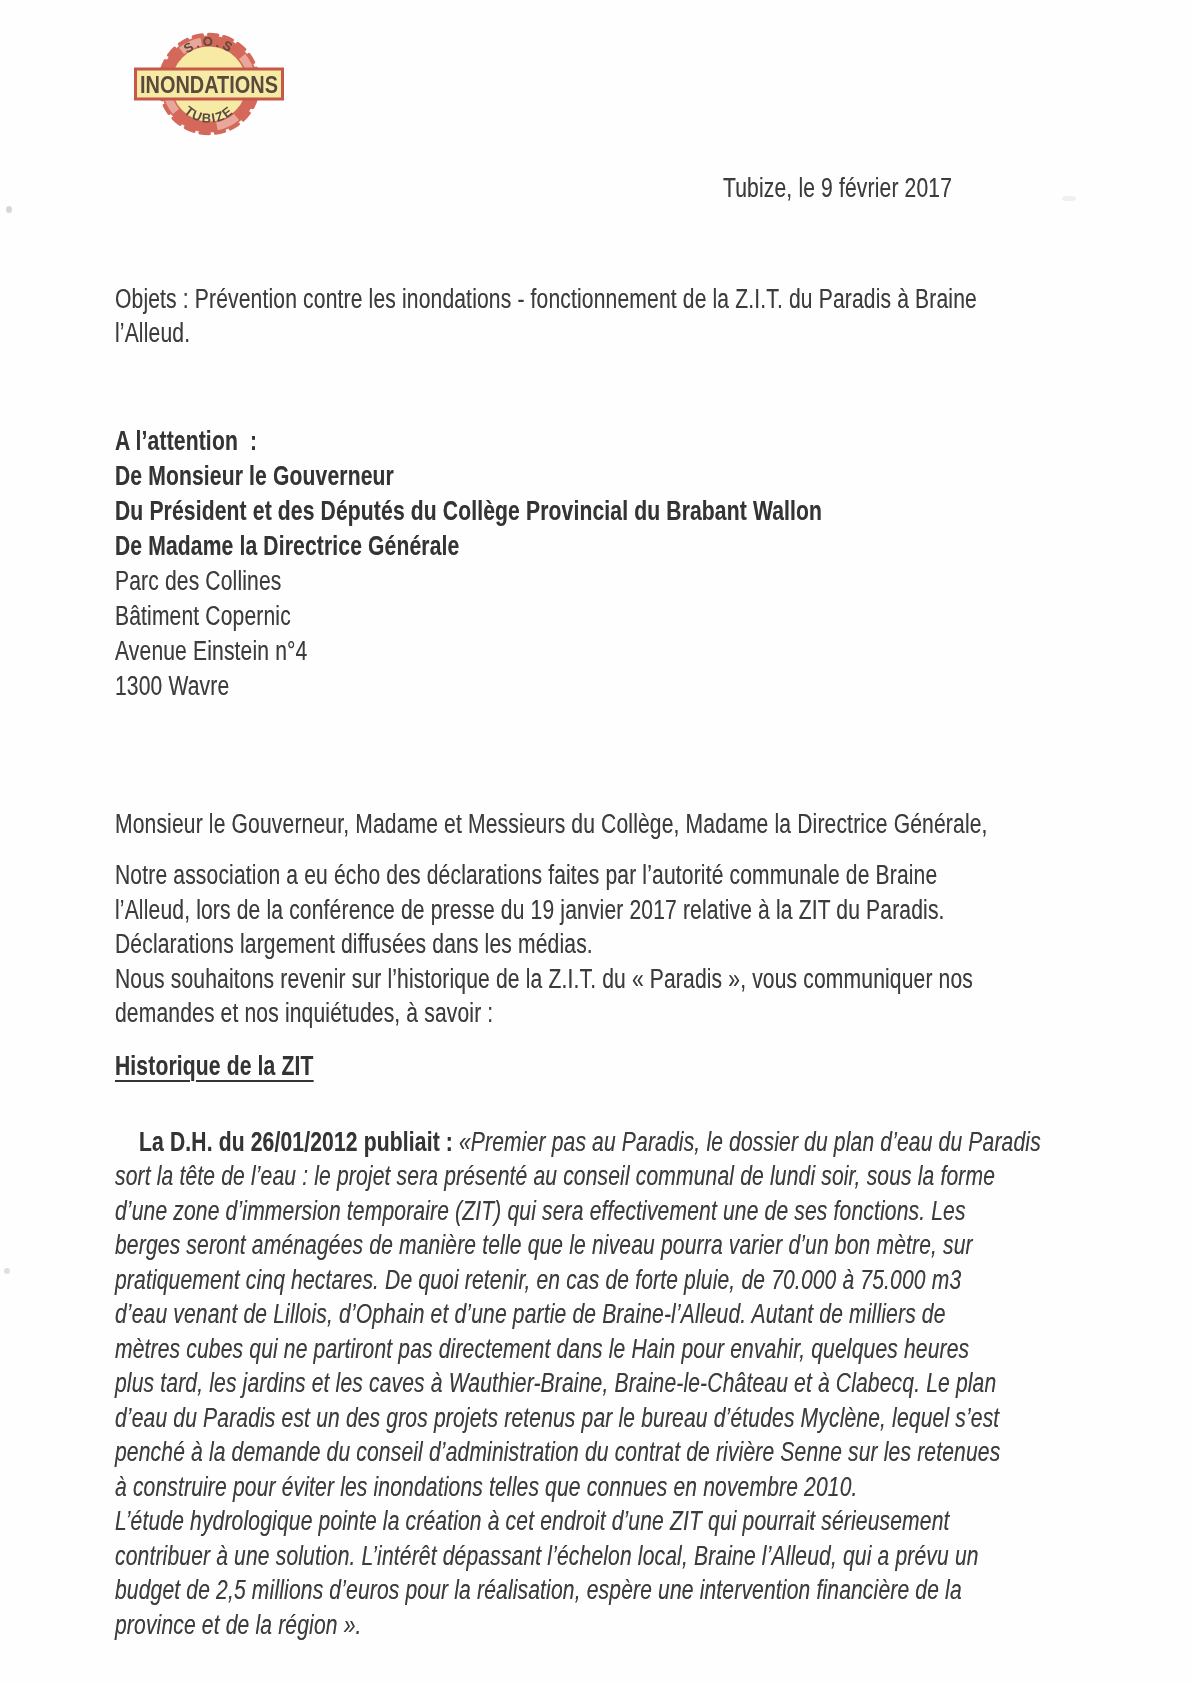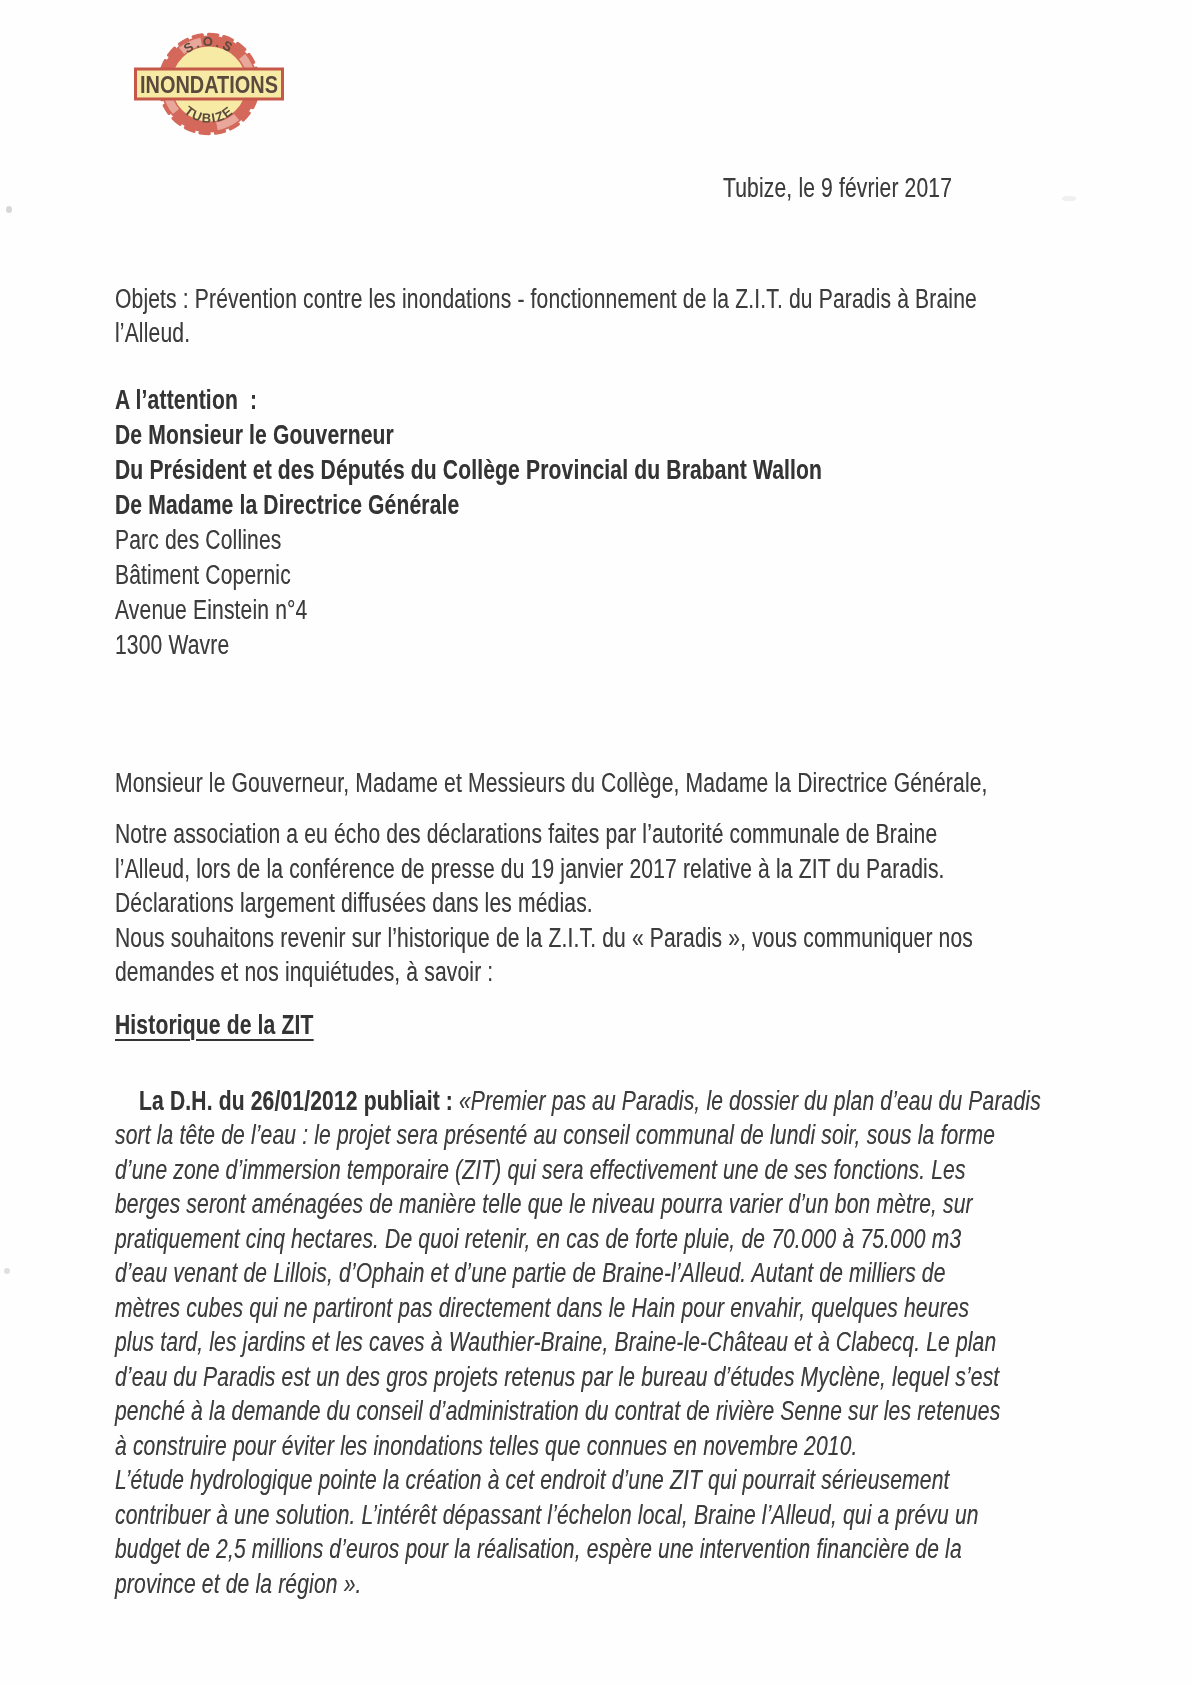--- a/index.html
+++ b/index.html
@@ -22,21 +22,21 @@
     font-size: 27px;
     line-height: 34.5px;
     letter-spacing: 0.2px;
     text-shadow: 0 0 0.6px rgba(70,70,70,0.45);
   }
   .b { font-weight: bold; color: #343434; }
   .it { font-style: italic; }
   .logo-wrap { margin: 30px 0 0 18px; width: 152px; height: 108px; }
   .dateline { margin-top: 33px; margin-left: 608px; }
   .subject { margin-top: 76px; }
-  .recipient { margin-top: 32px; line-height: 35px; }
+  .recipient { margin-top: 73px; line-height: 35px; }
   .recipient > div { line-height: 35px; }
   .salutation { margin-top: 103px; }
   .para1 { margin-top: 17px; }
   .heading {
     margin-top: 18px;
     text-decoration: underline;
     text-decoration-thickness: 2px;
     text-underline-offset: 5px;
   }
   .history { margin-top: 7px; }

